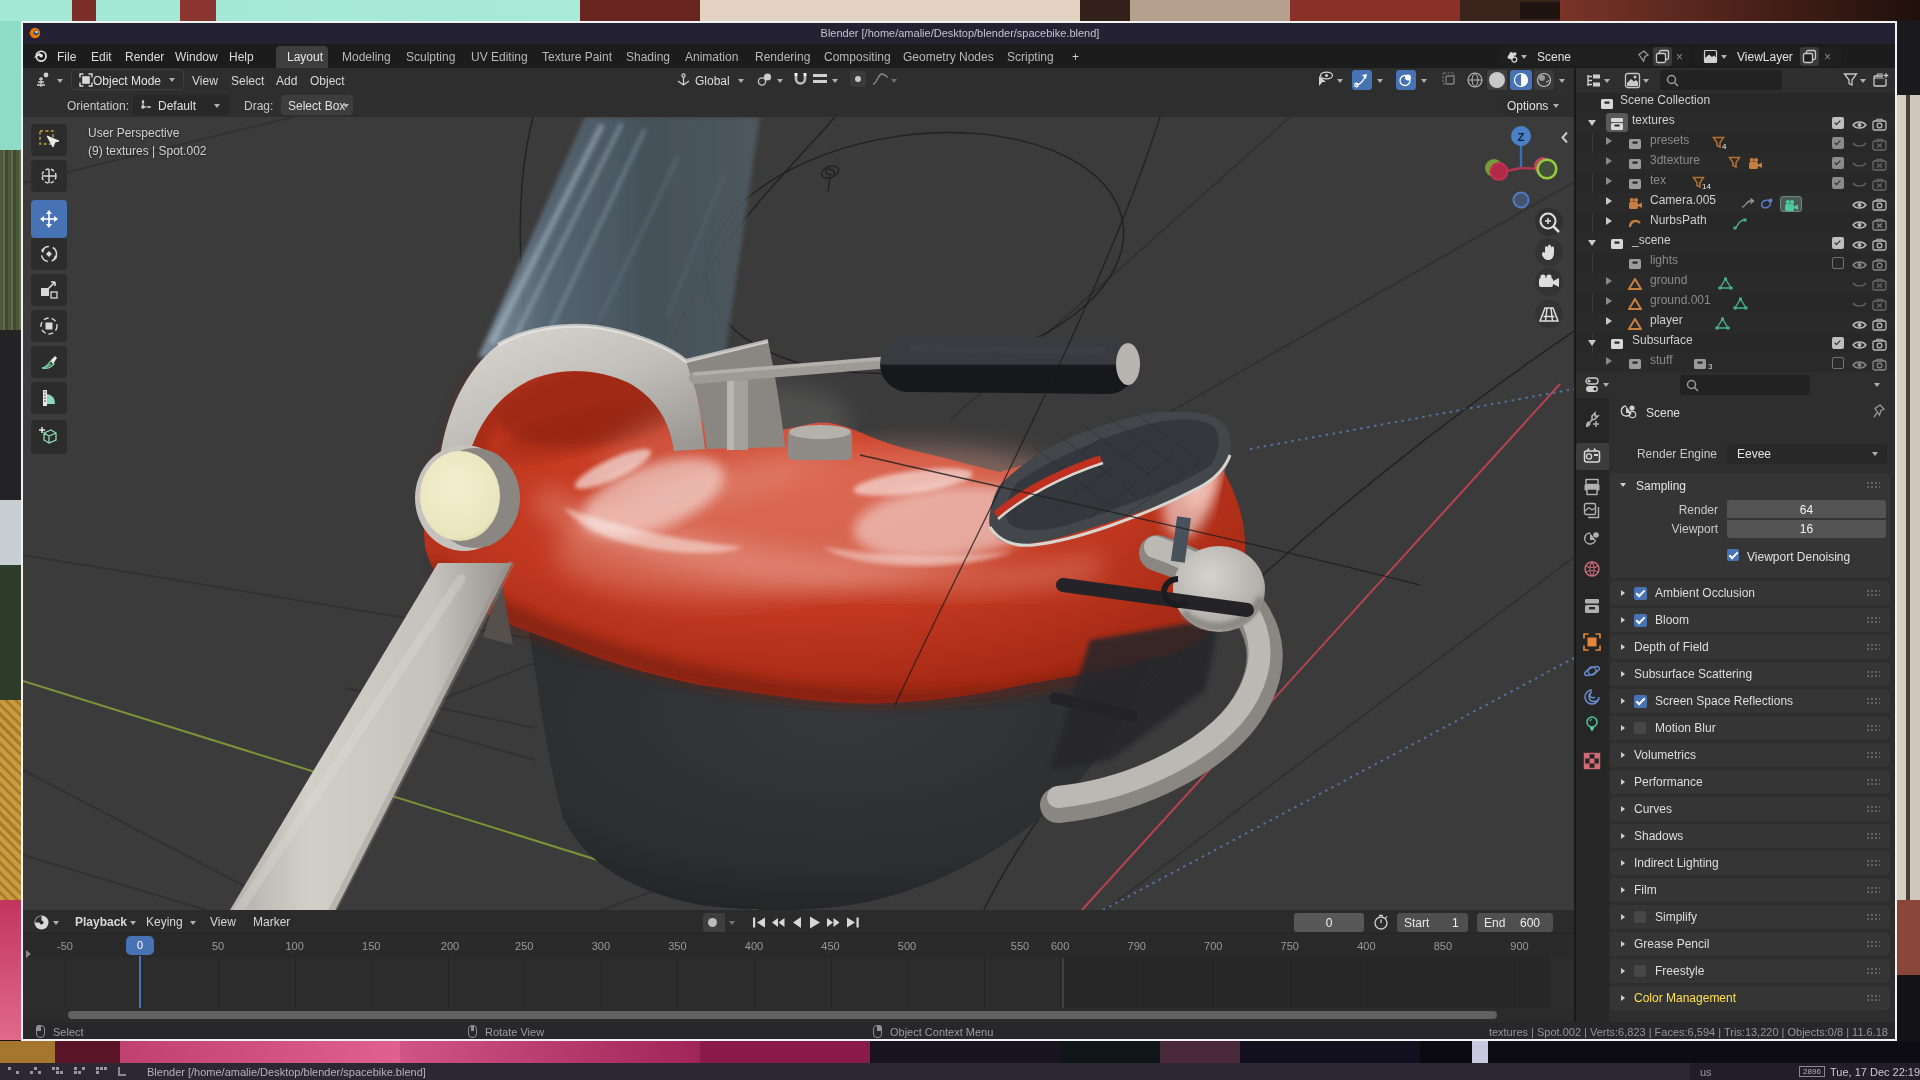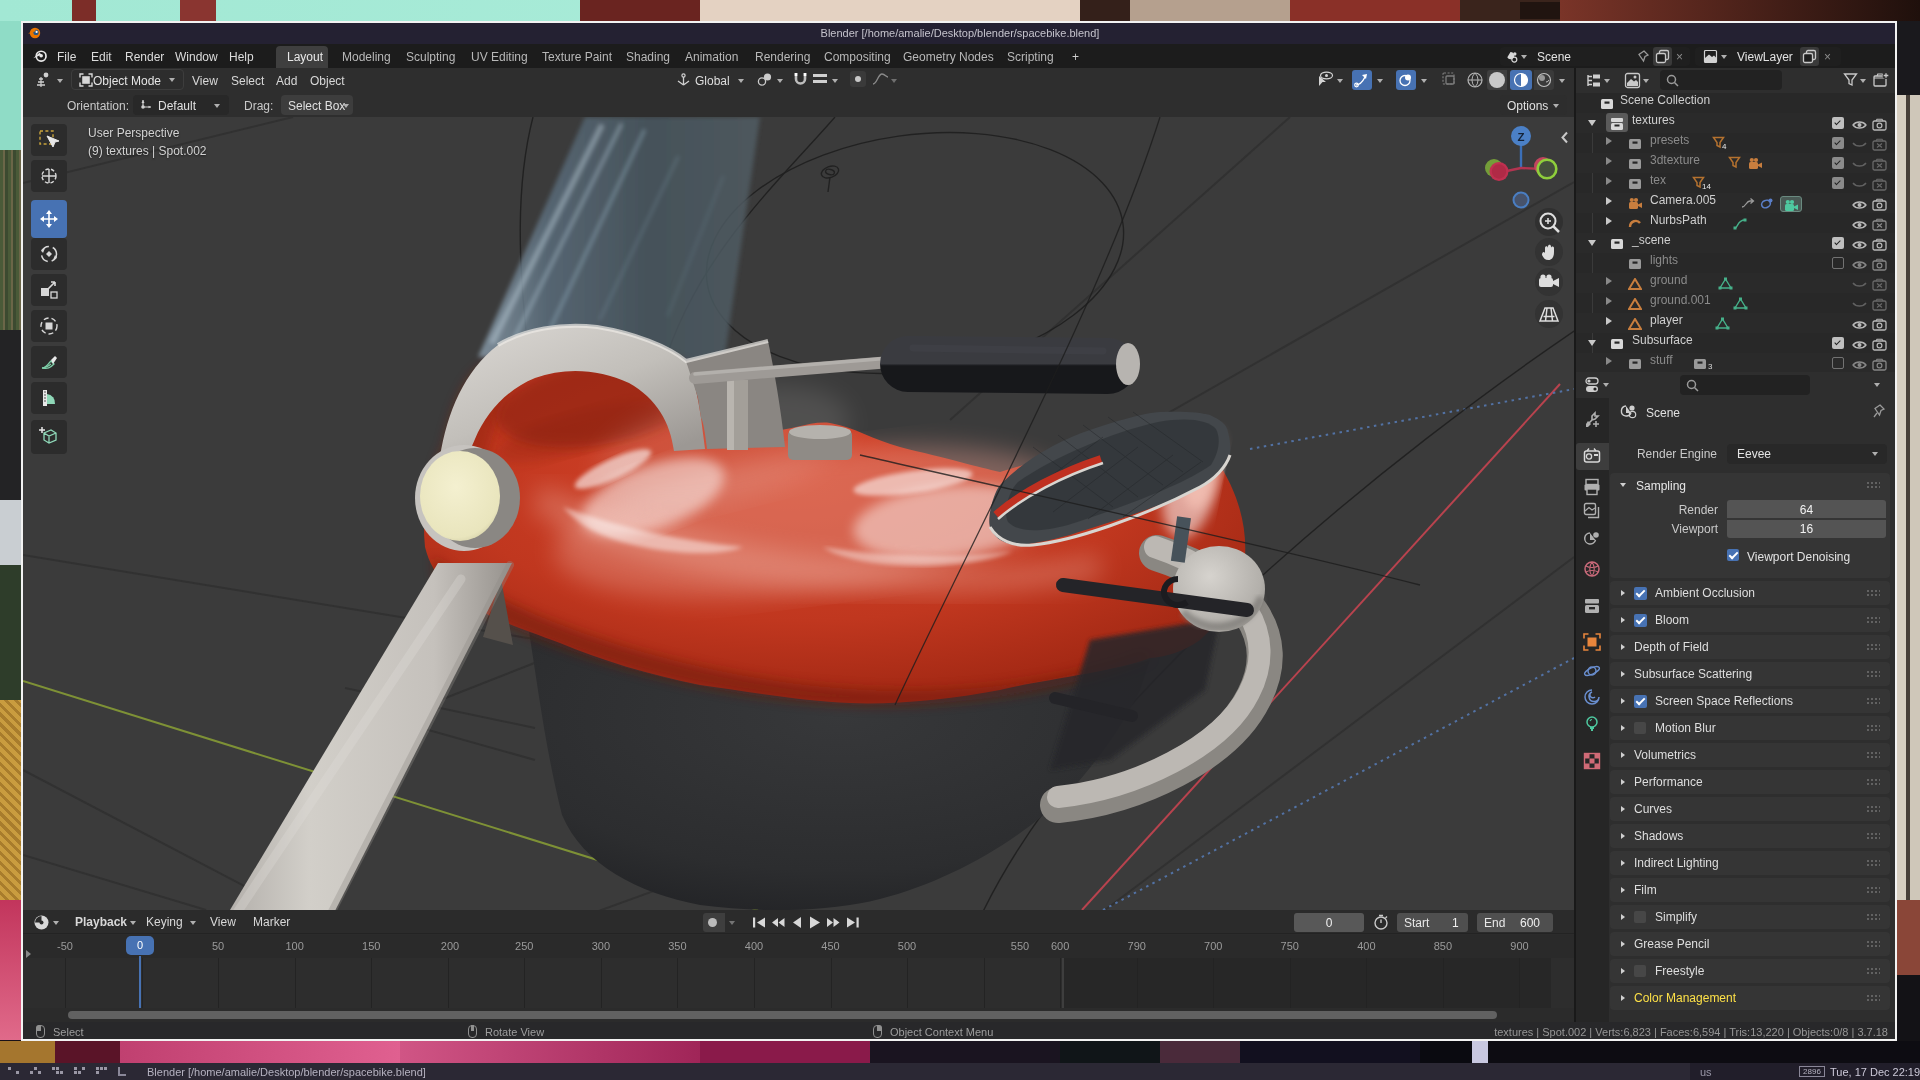--- a/index.html
+++ b/index.html
@@ -630,21 +630,21 @@
 
 <div class="abs" style="left:36px;top:1025px;width:9px;height:13px;border:1px solid #909090;border-radius:4px;"></div>
 <div class="abs" style="left:36px;top:1025px;width:5px;height:6px;background:#909090;border-radius:3px 0 0 0;"></div>
 <div class="abs t11" style="left:53px;top:1026px;color:#9e9e9e;">Select</div>
 <div class="abs" style="left:468px;top:1025px;width:9px;height:13px;border:1px solid #909090;border-radius:4px;"></div>
 <div class="abs" style="left:471px;top:1025px;width:3px;height:6px;background:#909090;"></div>
 <div class="abs t11" style="left:485px;top:1026px;color:#9e9e9e;">Rotate View</div>
 <div class="abs" style="left:873px;top:1025px;width:9px;height:13px;border:1px solid #909090;border-radius:4px;"></div>
 <div class="abs" style="left:877px;top:1025px;width:5px;height:6px;background:#909090;border-radius:0 3px 0 0;"></div>
 <div class="abs t11" style="left:890px;top:1026px;color:#9e9e9e;">Object Context Menu</div>
-<div class="abs t11" style="left:1000px;top:1026px;width:888px;text-align:right;color:#969696;">textures | Spot.002 | Verts:6,823 | Faces:6,594 | Tris:13,220 | Objects:0/8 | 3.7.18</div>
+<div class="abs t11" style="left:1000px;top:1026px;width:888px;text-align:right;color:#969696;">textures | Spot.002 | Verts:6,823 | Faces:6,594 | Tris:13,220 | Objects:0/8 | 11.6.18</div>
 
 <div class="abs" style="left:1574px;top:68px;width:2px;height:954px;background:#191919;"></div>
 <div class="abs" style="left:1576px;top:68px;width:319px;height:304px;background:#282828;"></div>
 <div class="abs" style="left:1576px;top:372px;width:319px;height:650px;background:#2e2e2e;"></div>
 
 <div class="abs" style="left:1576px;top:68px;width:319px;height:25px;background:#2e2e2e;"></div>
 <svg class="abs" style="left:1586px;top:73px;" width="16" height="15" viewBox="0 0 16 15">
     <path d="M2 2 L2 13 M2 3.5 L6 3.5 M2 7.5 L6 7.5 M2 11.5 L6 11.5" stroke="#cfcfcf" stroke-width="1.4"></path>
     <rect x="7" y="1.5" width="7" height="4" fill="#cfcfcf"></rect>
     <rect x="7" y="9.5" width="7" height="4" fill="#cfcfcf"></rect>

